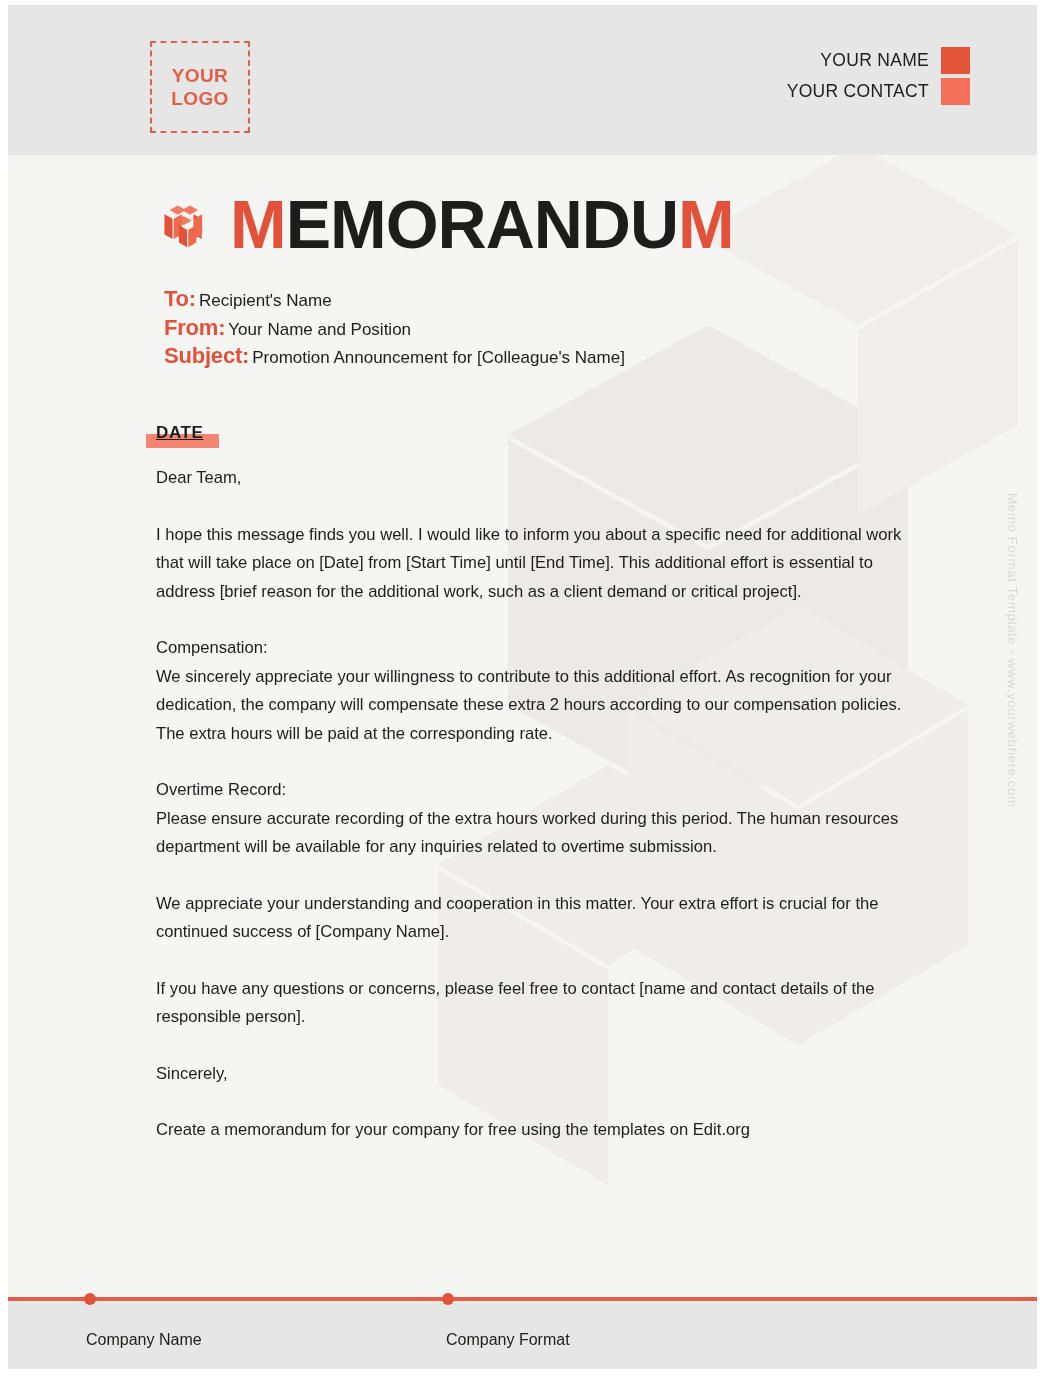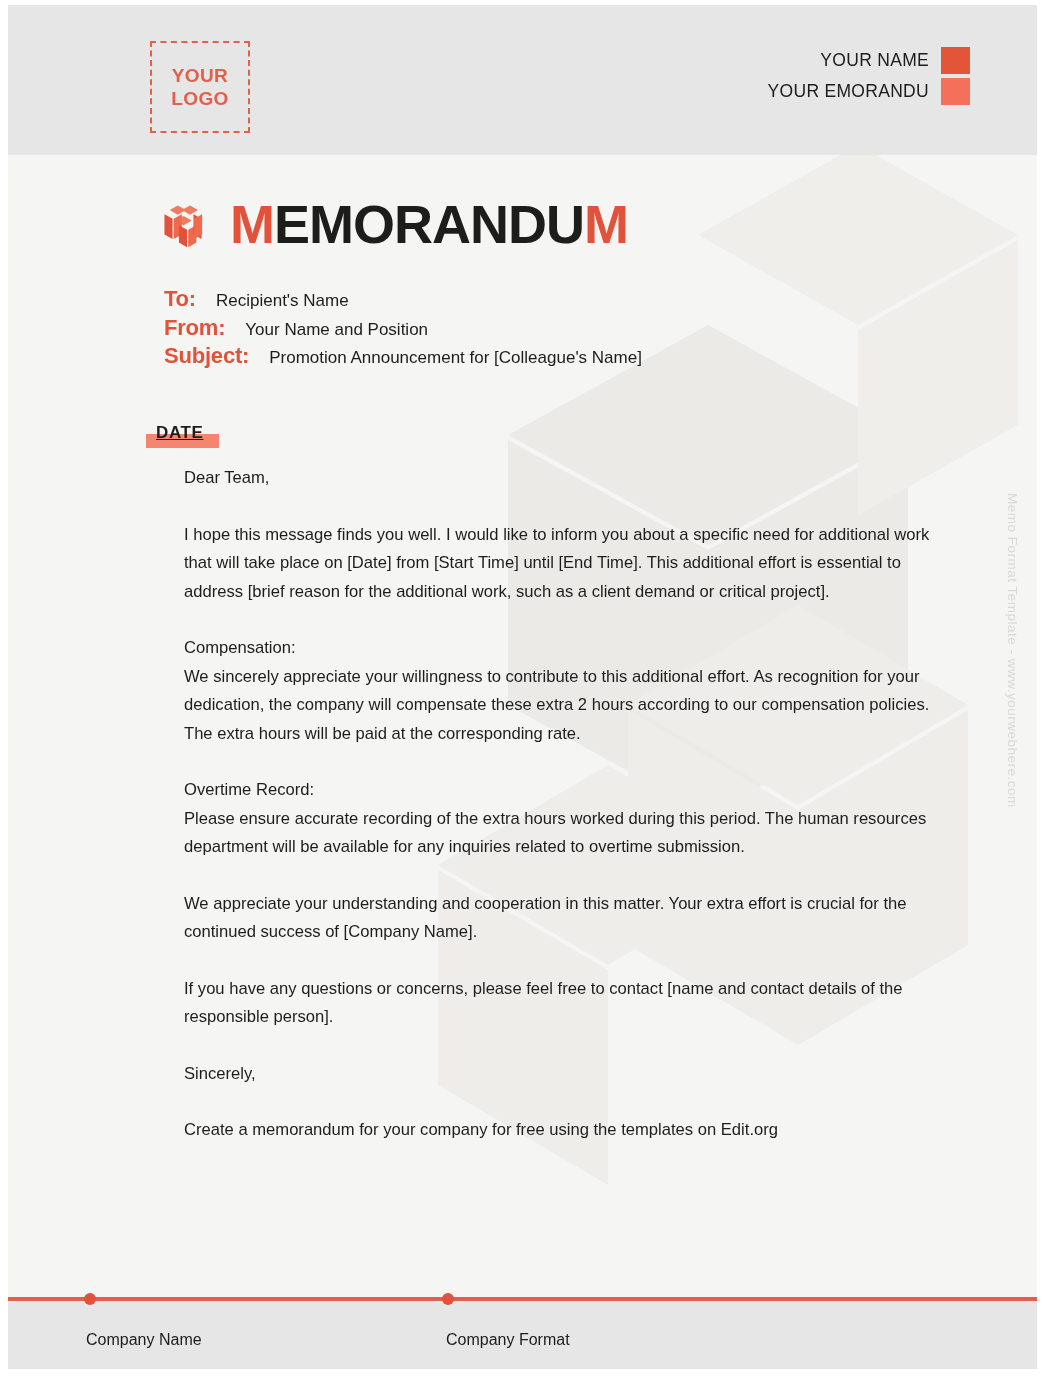--- a/index.html
+++ b/index.html
@@ -94,21 +94,21 @@
     position: absolute;
     left: 146px;
     top: 190px;
     display: flex;
     align-items: center;
     z-index: 2;
   }
   #cube-icon { width: 58px; height: 58px; flex: none; }
   #memo-title {
     margin-left: 18px;
-    font-size: 54px;
+    font-size: 68px;
     font-weight: bold;
     letter-spacing: -1px;
     line-height: 54px;
     font-family: "Liberation Sans", sans-serif;
   }
   #memo-title .dark { color: #1d1d1b; }
   #memo-title .accent { color: #e2523a; }
 
   
   #meta {
@@ -125,21 +125,21 @@
   #meta .meta-label {
     color: #e2523a;
     font-weight: bold;
     font-size: 22px;
     letter-spacing: -0.2px;
     margin-left: 8px;
   }
   #meta .meta-value {
     color: #1d1d1b;
     font-size: 17px;
-    margin-left: 20px;
+    margin-left: 3px;
   }
 
   
   #date-badge {
     position: absolute;
     left: 138px;
     top: 418px;
     z-index: 2;
   }
   #date-highlight {
@@ -161,21 +161,20 @@
     text-decoration: underline;
   }
 
   
   #body-copy {
     position: absolute;
     left: 148px;
     top: 459px;
     width: 748px;
     z-index: 2;
-    margin-left: 28px;
   }
   #body-copy p {
     font-size: 16.6px;
     line-height: 28.5px;
     color: #1d1d1b;
     margin-bottom: 28px;
   }
   #body-copy p.tight { margin-bottom: 0; }
   #body-copy p:last-child { margin-bottom: 0; }
 
@@ -272,21 +271,21 @@
     <span>YOUR</span>
     <span>LOGO</span>
   </div>
 
   <div id="header-info">
     <div class="row">
       <span class="lbl">YOUR NAME</span>
       <span class="swatch" style="background:#e25539"></span>
     </div>
     <div class="row">
-      <span class="lbl">YOUR EMORANDU</span>
+      <span class="lbl">YOUR CONTACT</span>
       <span class="swatch" style="background:#f4705a"></span>
     </div>
   </div>
 
   <div id="memo-title-wrap">
     <svg id="cube-icon" viewBox="0 0 100 100" aria-hidden="true">
 
       <polygon points="27,26 41,18 55,26 41,34" fill="#f07b60"></polygon>
 
       <polygon points="48,26 62,18 76,26 62,34" fill="#f07b60"></polygon>

